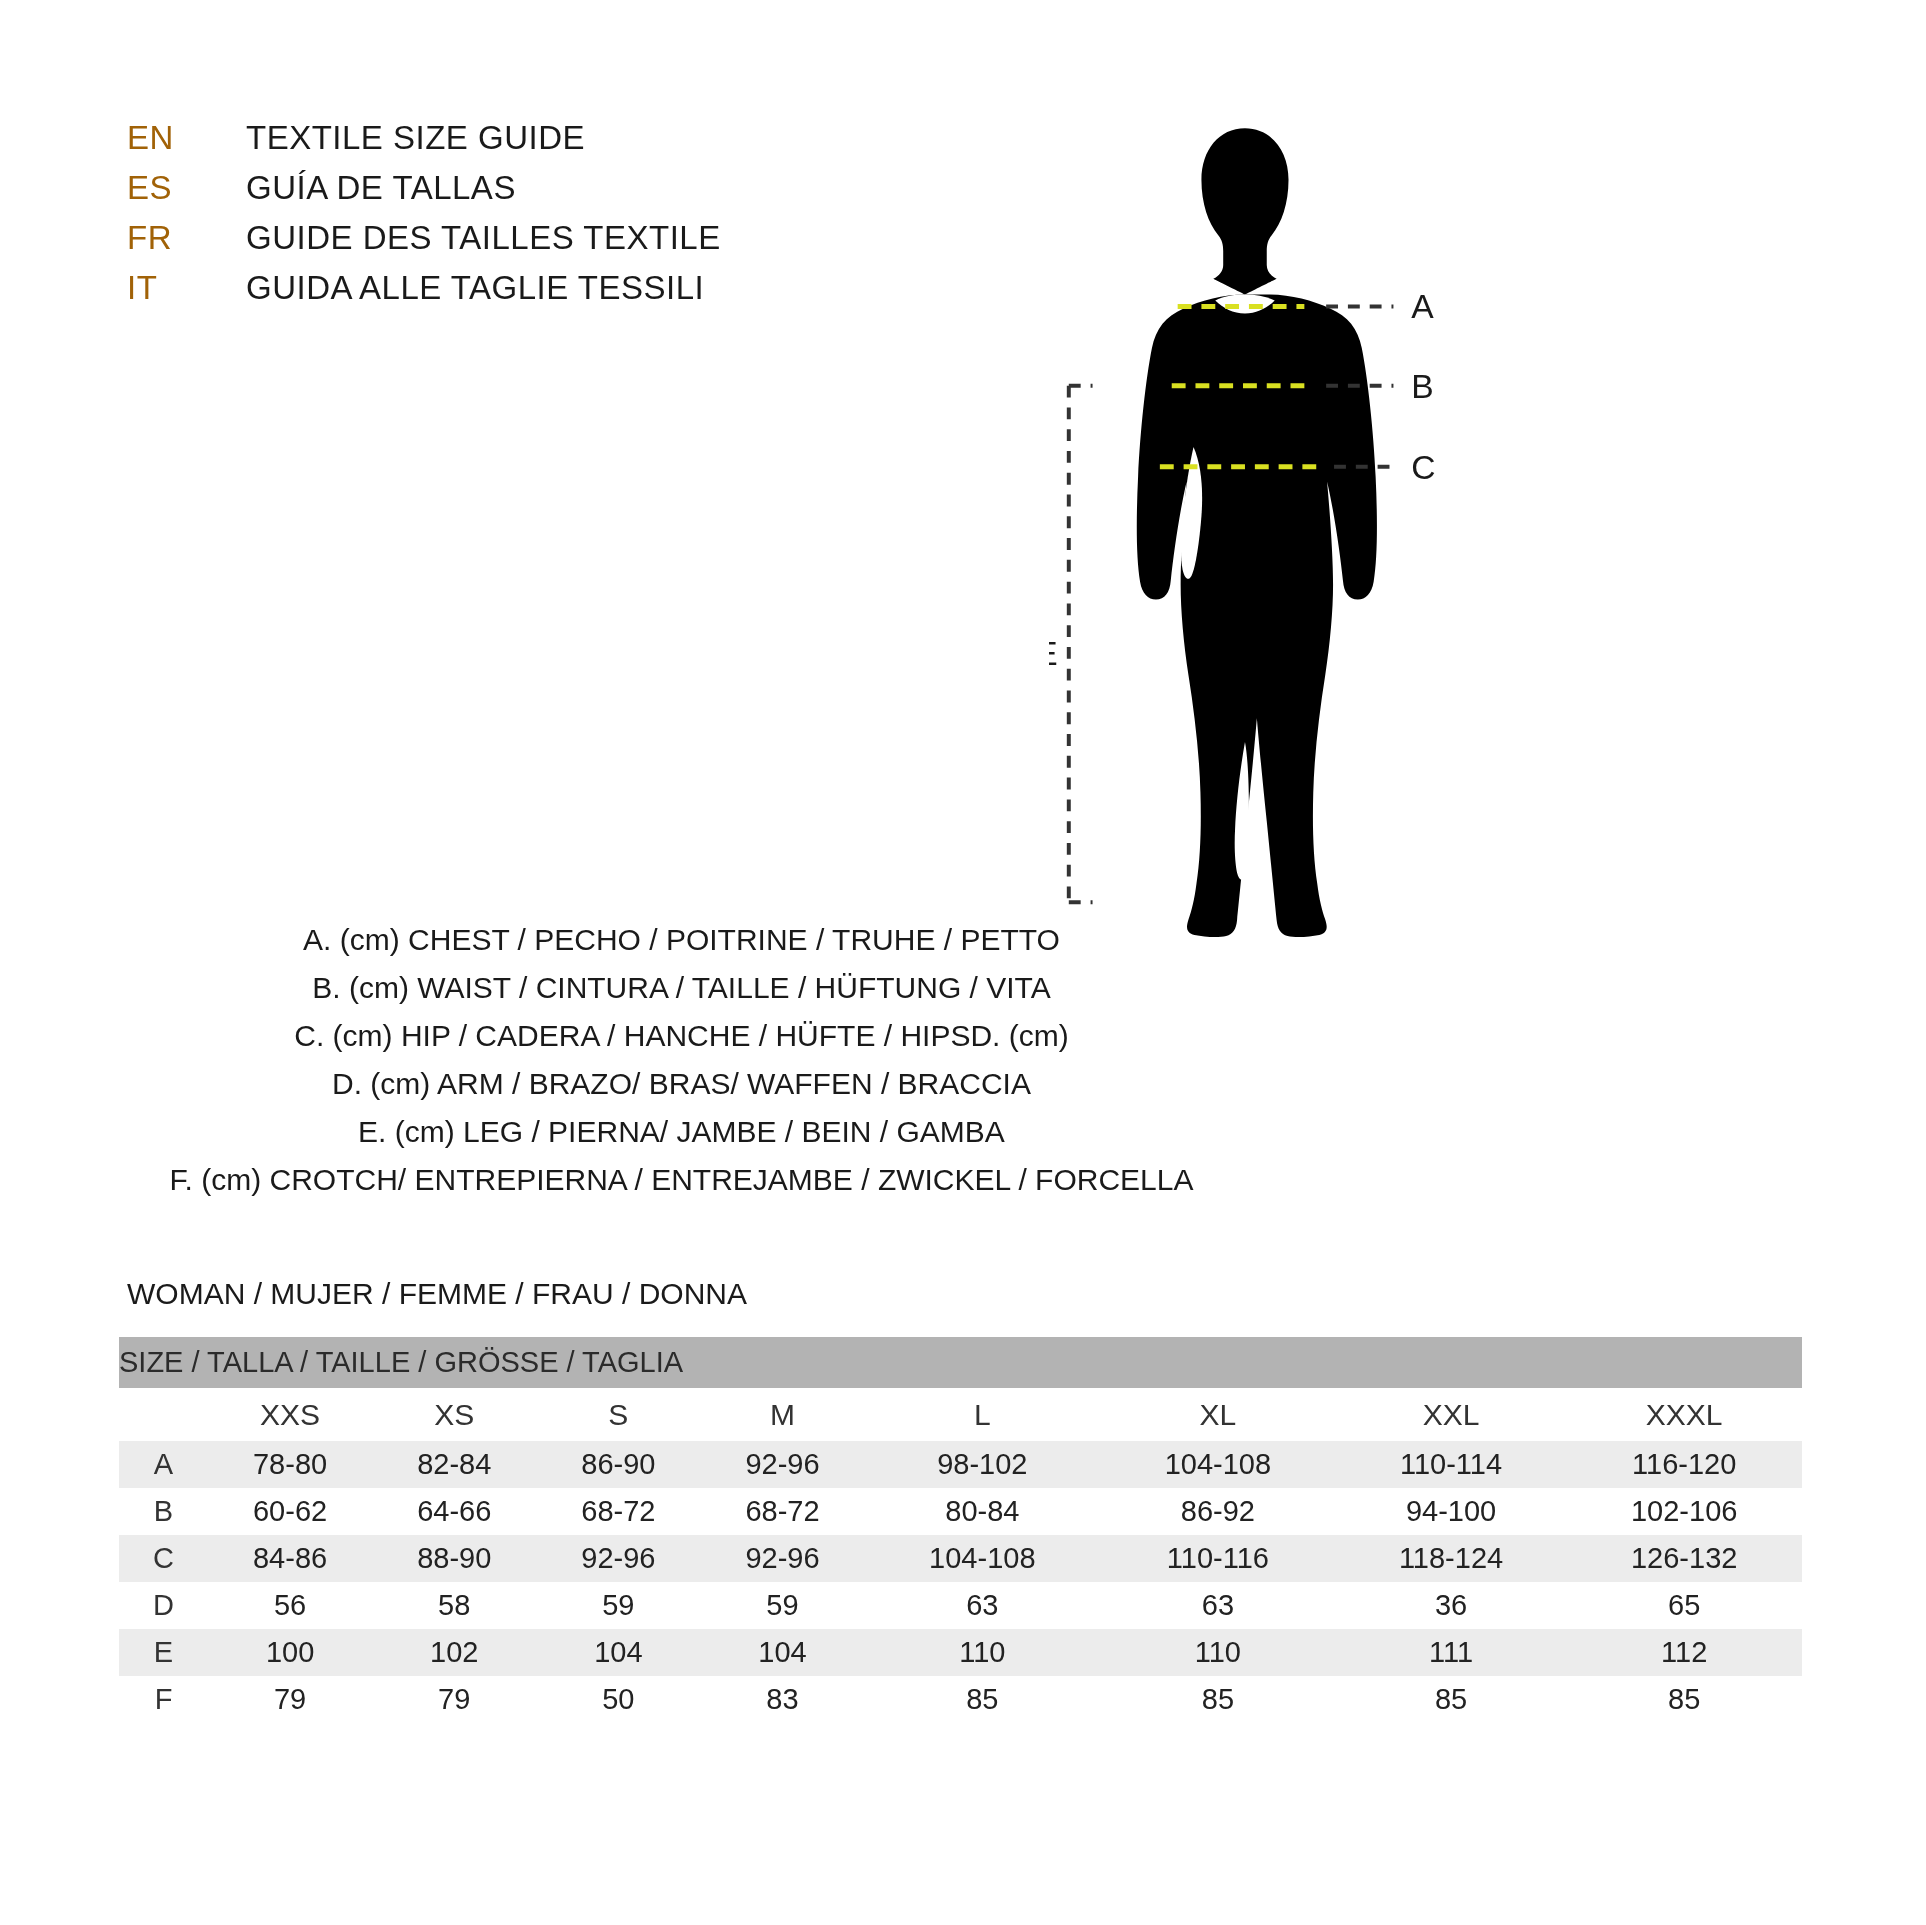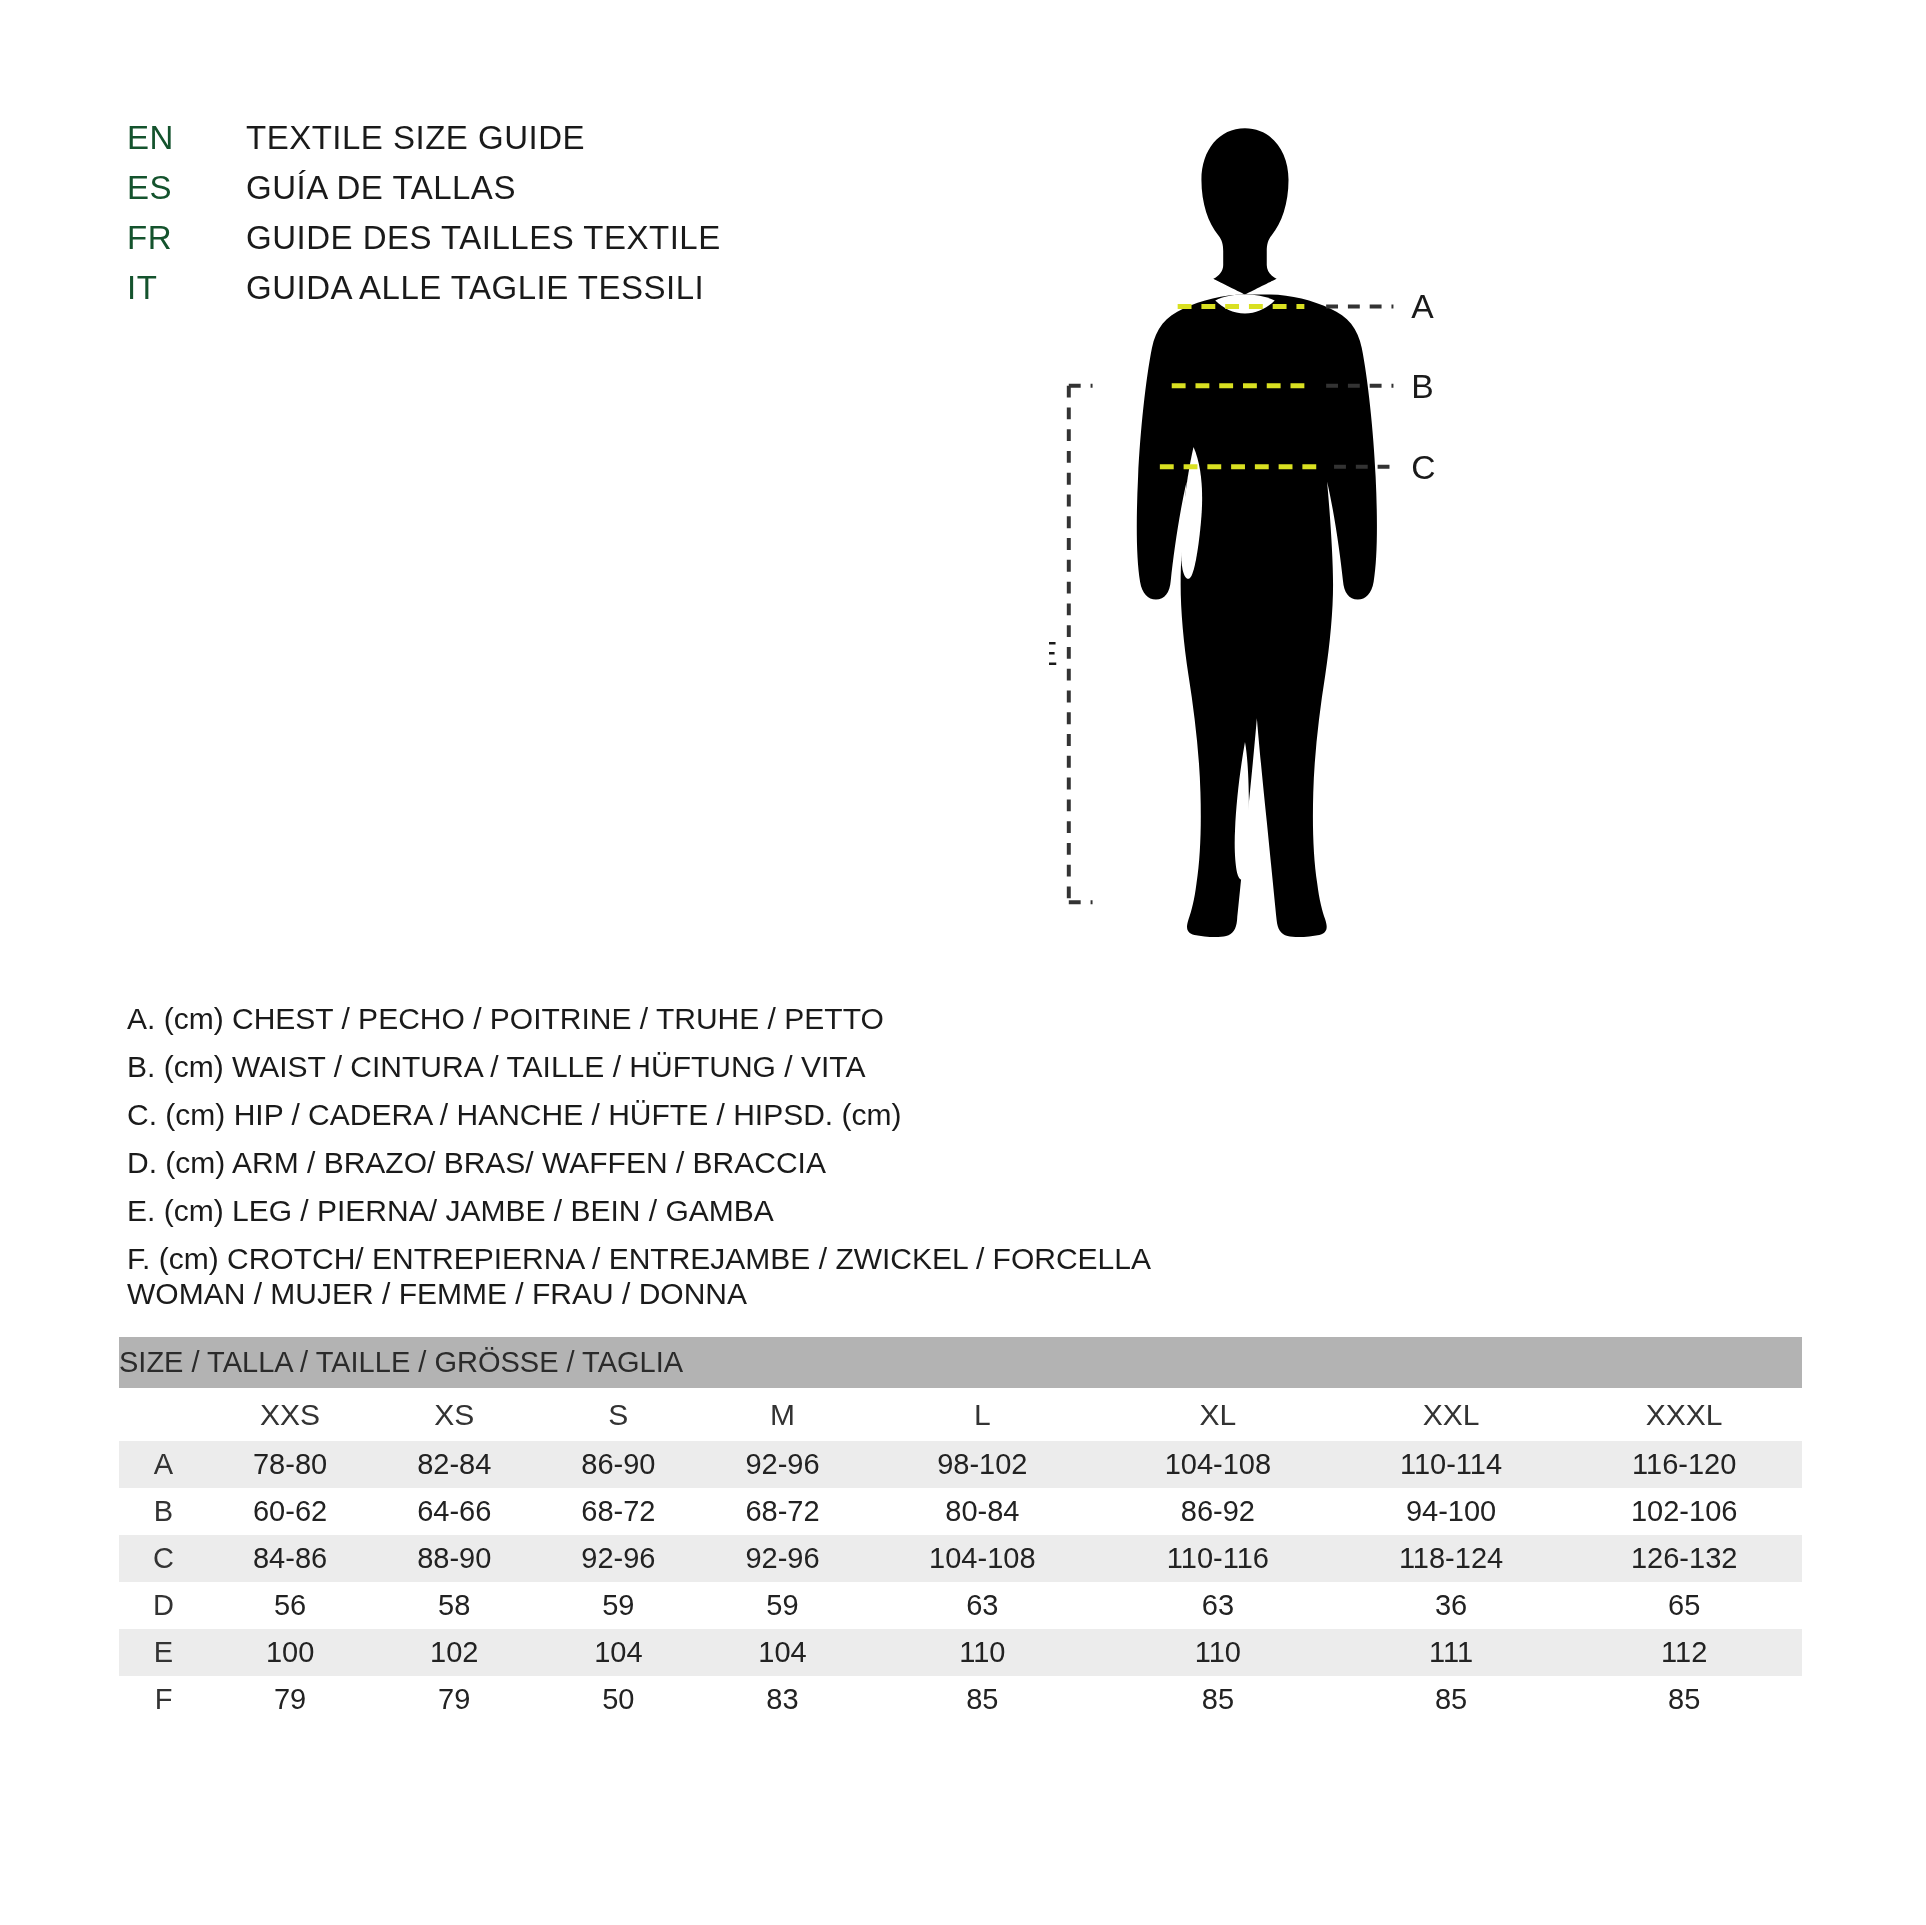--- a/index.html
+++ b/index.html
@@ -25,35 +25,36 @@
   }
   .title-row {
     display: flex;
     align-items: baseline;
     height: 50px;
   }
   .title-lang {
     width: 119px;
     font-size: 33px;
     letter-spacing: 0.5px;
-    color: #14532d;
+    color: #a16207;
   }
   .title-text {
     font-size: 33px;
     letter-spacing: 0.5px;
     color: #1a1a1a;
     white-space: nowrap;
   }
 
   
   #legend-block {
     position: absolute;
     left: 127px;
-    top: 995px;
+    top: 916px;
     width: 1109px;
+    text-align: center;
   }
   .legend-row {
     font-size: 30px;
     line-height: 48px;
     color: #1a1a1a;
     white-space: nowrap;
   }
 
   
   #section-caption {

